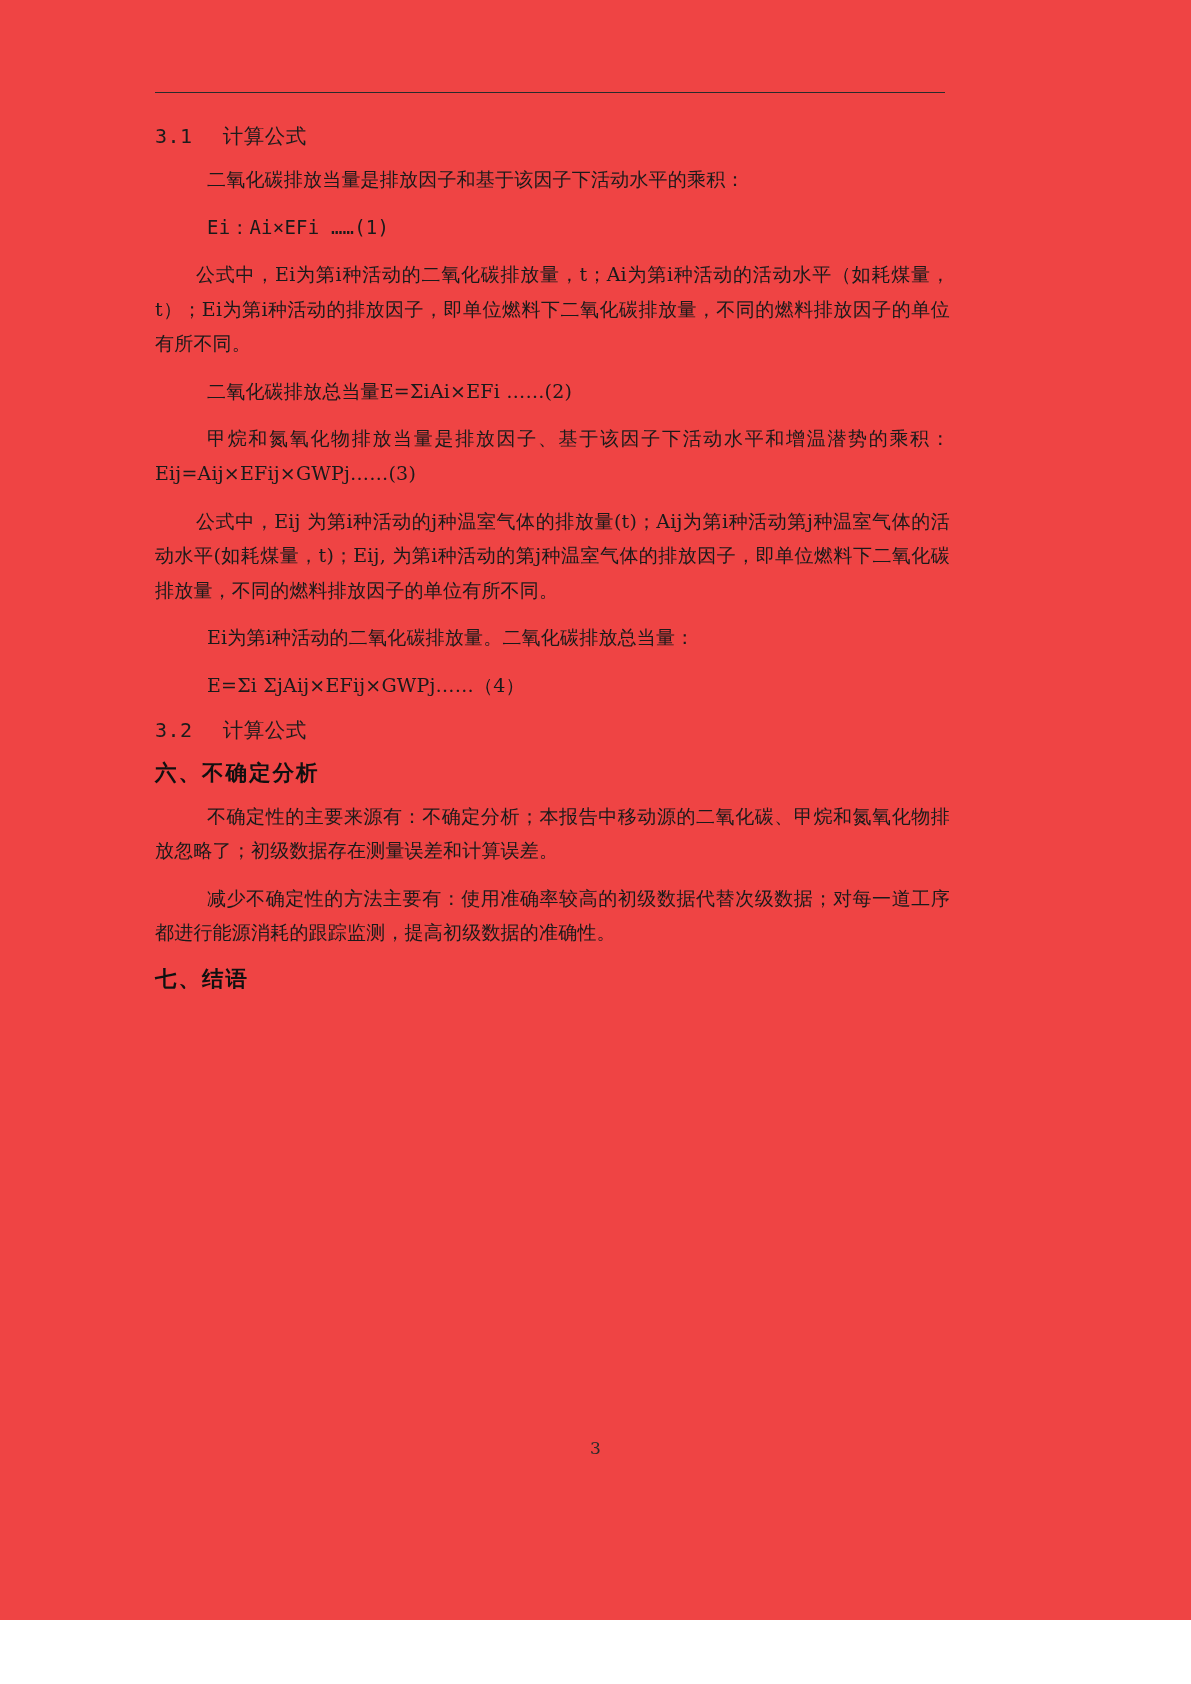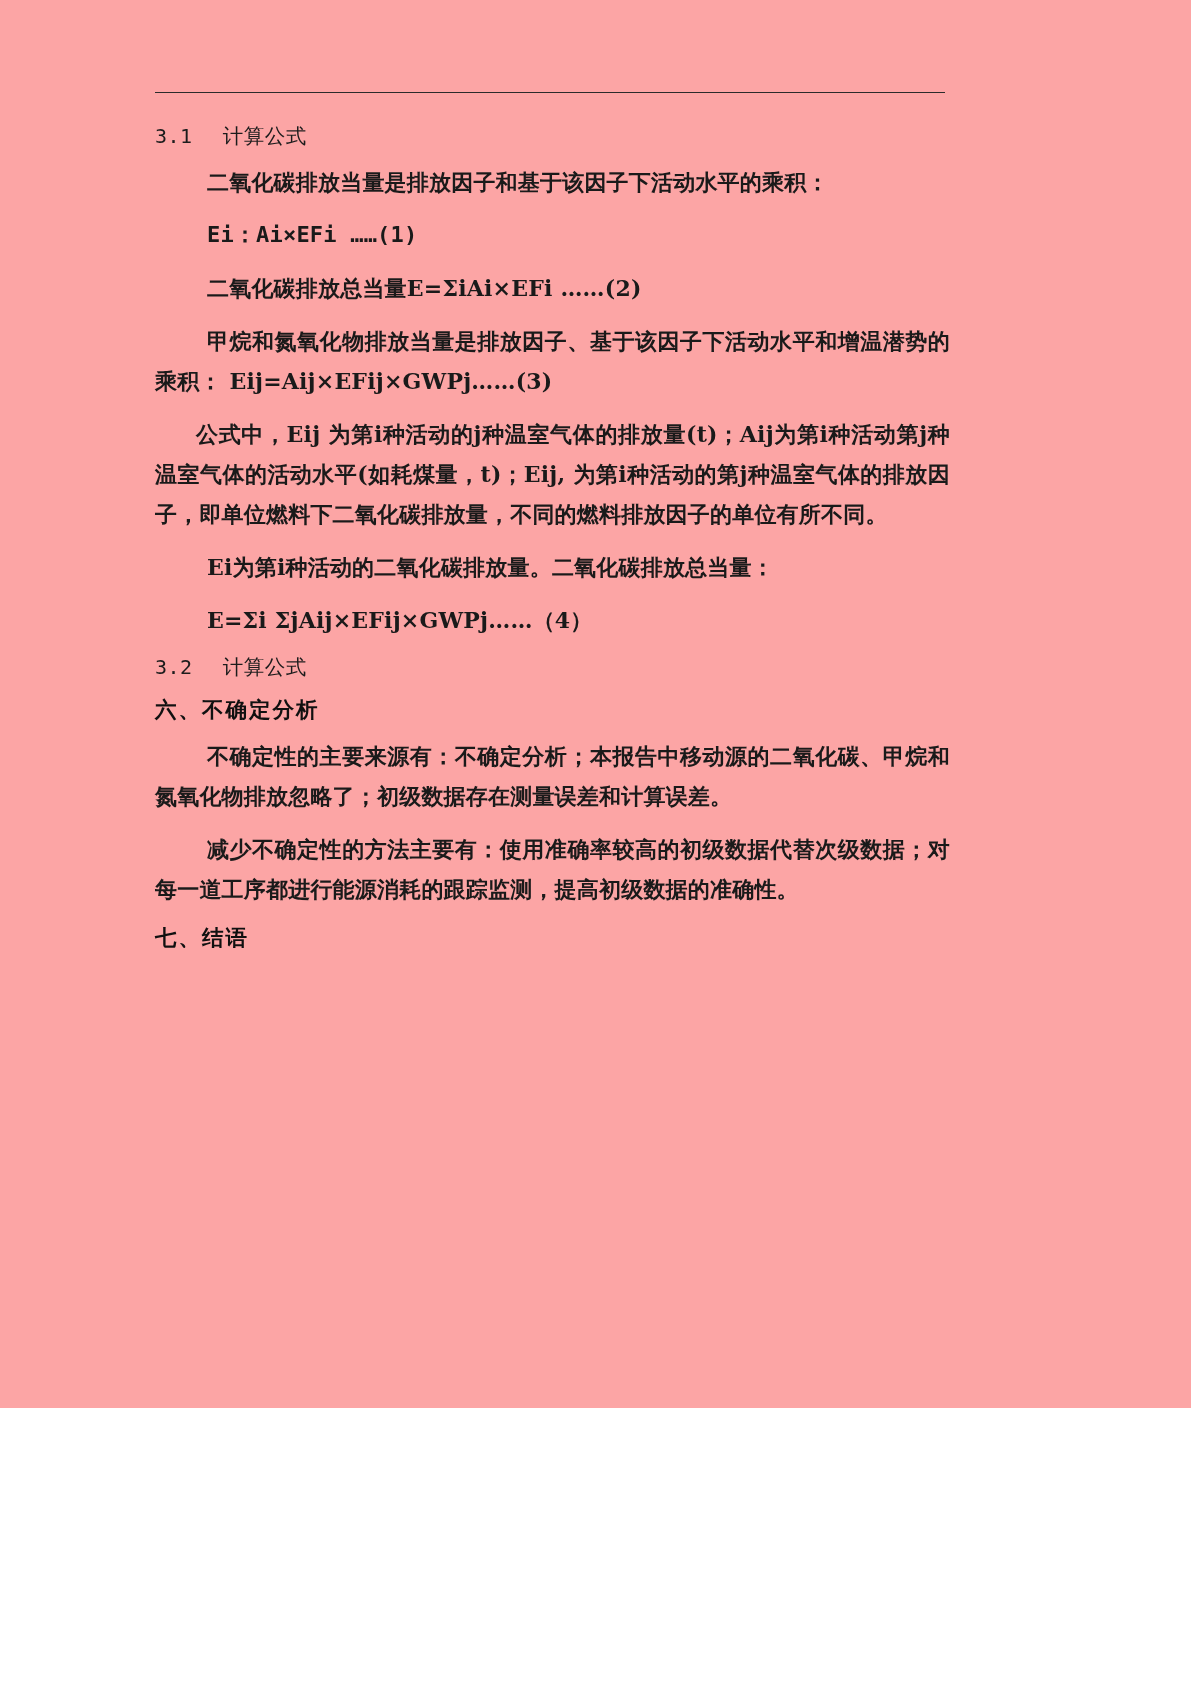--- a/index.html
+++ b/index.html
@@ -2,49 +2,48 @@
 <html><head>
 <meta charset="utf-8">
 <style>
   html, body {
     margin: 0;
     padding: 0;
     background: #ffffff;
   }
   .page {
     width: 1191px;
-    height: 1408px;
+    height: 1620px;
     position: relative;
-    background: #fca5a5;
+    background: #ef4444;
     font-family: "DejaVu Serif", serif;
     color: #1c1c1c;
     box-sizing: border-box;
   }
   .header-rule {
     position: absolute;
     left: 155px;
     top: 92px;
     width: 790px;
     height: 0;
     border-top: 1.6px solid #2b2b2b;
   }
   .body-area {
     position: absolute;
     left: 155px;
     top: 122px;
     width: 795px;
   }
   p.para {
-    font-size: 22px;
+    font-size: 19px;
     line-height: 1.82;
     margin: 0 0 13px 0;
     text-align: justify;
     letter-spacing: 0.2px;
     color: #1a1a1a;
-    font-weight: bold;
   }
   p.indent1 {
     text-indent: 41px;
   }
   p.indent2 {
     text-indent: 52px;
   }
   .mono {
     font-family: "DejaVu Sans Mono", monospace;
     font-size: 19.5px;
@@ -92,20 +91,21 @@
   <div class="body-area">
 
     <div class="sub-head">
       <span class="num">3.1</span><span class="gap"></span><span>计算公式</span>
     </div>
 
     <p class="para indent2">二氧化碳排放当量是排放因子和基于该因子下活动水平的乘积：</p>
 
     <p class="para indent2 mono">Ei：Ai×EFi ……(1)</p>
 
+    <p class="para indent1">公式中，Ei为第i种活动的二氧化碳排放量，t；Ai为第i种活动的活动水平（如耗煤量，t）；Ei为第i种活动的排放因子，即单位燃料下二氧化碳排放量，不同的燃料排放因子的单位有所不同。</p>
 
     <p class="para indent2">二氧化碳排放总当量E=ΣiAi×EFi ……(2)</p>
 
     <p class="para indent2">甲烷和氮氧化物排放当量是排放因子、基于该因子下活动水平和增温潜势的乘积： Eij=Aij×EFij×GWPj……(3)</p>
 
     <p class="para indent1">公式中，Eij 为第i种活动的j种温室气体的排放量(t)；Aij为第i种活动第j种温室气体的活动水平(如耗煤量，t)；Eij, 为第i种活动的第j种温室气体的排放因子，即单位燃料下二氧化碳排放量，不同的燃料排放因子的单位有所不同。</p>
 
     <p class="para indent2">Ei为第i种活动的二氧化碳排放量。二氧化碳排放总当量：</p>
 
     <p class="para indent2">E=Σi ΣjAij×EFij×GWPj……（4）</p>

